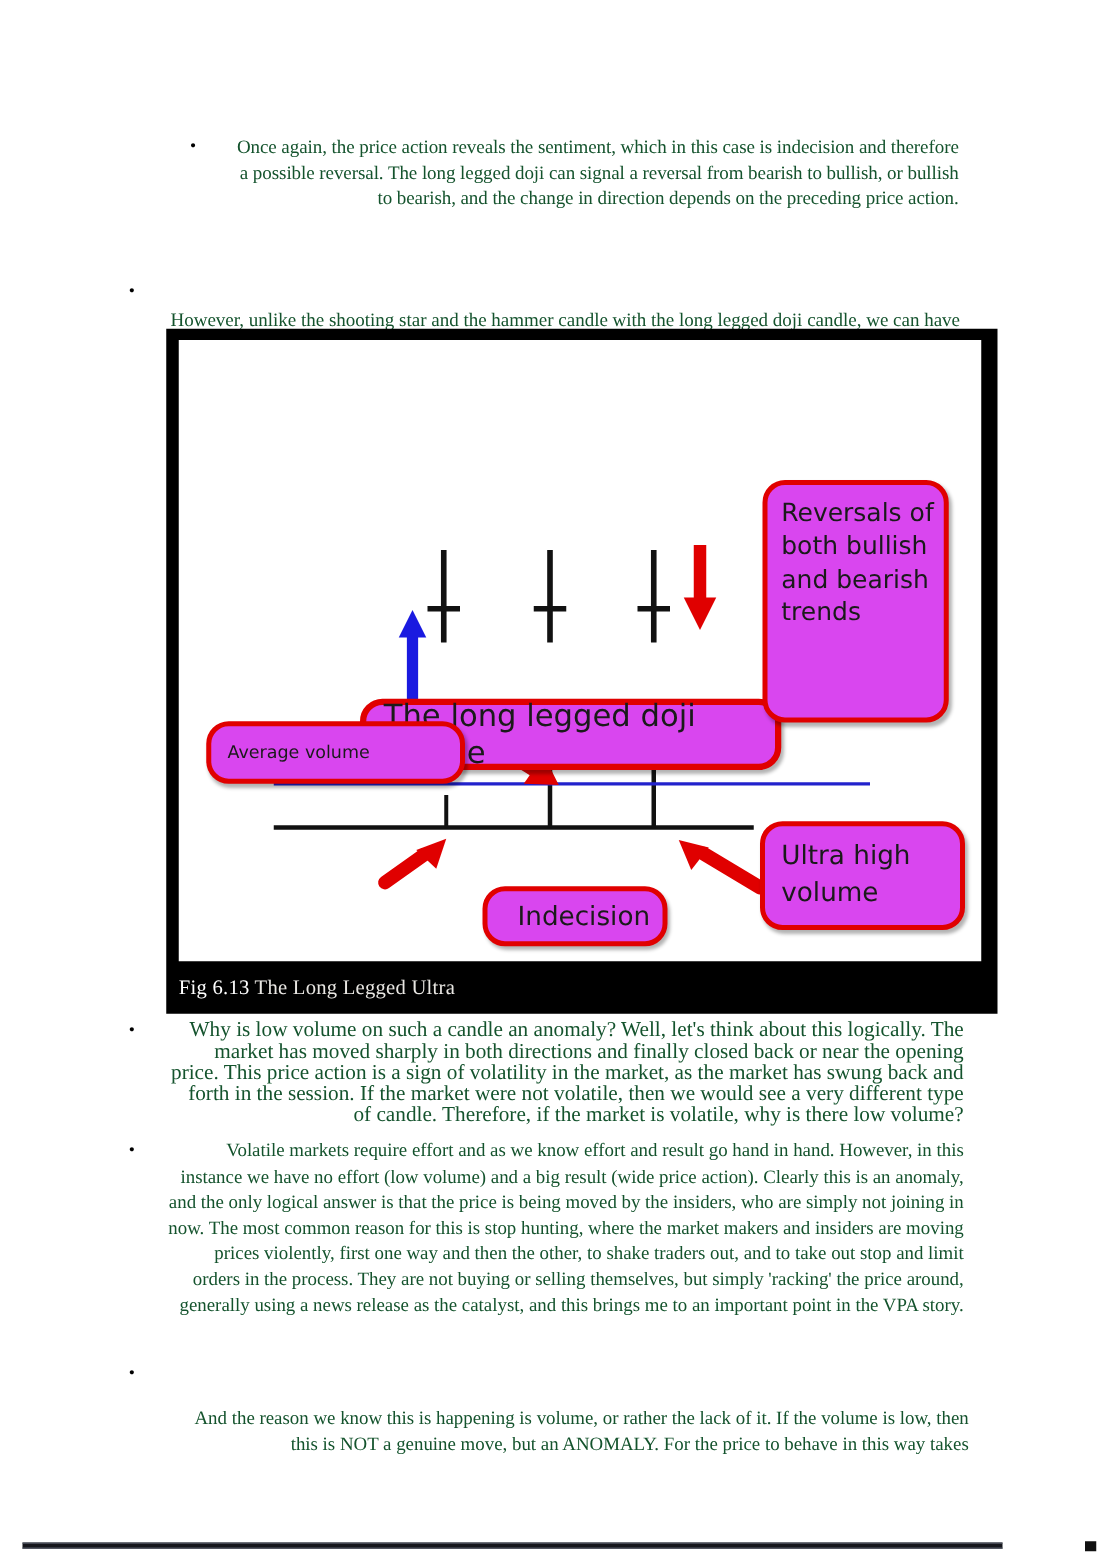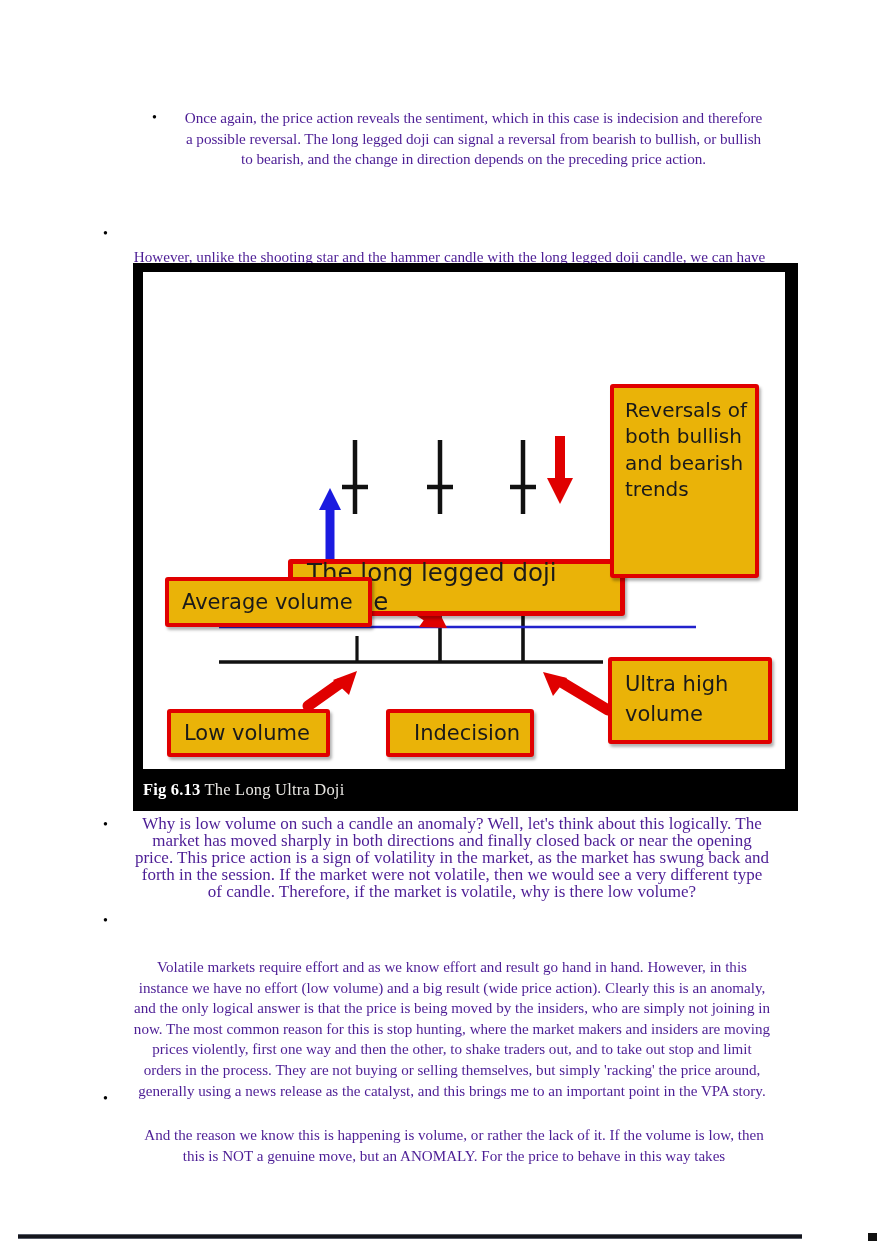--- a/index.html
+++ b/index.html
@@ -23,23 +23,23 @@
     align-items: flex-start;
   }
   .bullet-mark {
     flex: 0 0 auto;
     color: #000;
     font-family: "Liberation Serif", serif;
     line-height: 1;
   }
   .bullet-text {
     flex: 1 1 auto;
-    color: #4c1d95;
+    color: #14532d;
     font-family: "Liberation Serif", serif;
-    text-align: center;
+    text-align: right;
   }
 
   
   #nested-bullet {
     left: 152px;
     top: 108px;
     width: 615px;
   }
   #nested-bullet .bullet-mark {
     width: 28px;
@@ -77,21 +77,21 @@
   }
   #para-why .bullet-mark { width: 30px; font-size: 14px; padding-top: 3px; }
   #para-why .bullet-text { font-size: 17px; line-height: 17px; }
 
   #para-volatile {
     left: 103px;
     top: 911px;
     width: 668px;
   }
   #para-volatile .bullet-mark { width: 30px; font-size: 14px; padding-top: 3px; }
-  #para-volatile .bullet-text { font-size: 15.1px; line-height: 20.6px; margin-top: 46px; }
+  #para-volatile .bullet-text { font-size: 15.1px; line-height: 20.6px; }
 
   #para-reason {
     left: 103px;
     top: 1089px;
     width: 672px;
   }
   #para-reason .bullet-mark { width: 30px; font-size: 14px; padding-top: 3px; }
   #para-reason .bullet-text { font-size: 15.1px; line-height: 20.6px; margin-top: 36px; }
 
   
@@ -119,30 +119,30 @@
     width: 640px;
     height: 30px;
     color: #e8e6e2;
     font-family: "Liberation Serif", serif;
     font-size: 16.5px;
     line-height: 30px;
     white-space: nowrap;
     letter-spacing: 0.2px;
   }
   #figure-caption .fig-num {
-    font-weight: bold;
+    font-weight: normal;
     color: #ffffff;
   }
 
   
   .callout {
     position: absolute;
-    background: #eab308;
+    background: #d946ef;
     border: 4.5px solid #e00000;
-    border-radius: 3px;
+    border-radius: 18px;
     color: #1a1a1a;
     font-family: "DejaVu Sans", sans-serif;
     display: flex;
     align-items: center;
     justify-content: center;
     box-shadow: 2px 3px 3px rgba(0,0,0,0.30);
     line-height: 1.18;
   }
   .callout span { display: block; width: 100%; }
 
@@ -164,21 +164,21 @@
     padding-left: 11px;
     align-items: flex-start;
     padding-top: 9px;
     line-height: 1.32;
   }
   #callout-average {
     left: 22px;
     top: 305px;
     width: 207px;
     height: 50px;
-    font-size: 21px;
+    font-size: 14px;
     padding-left: 13px;
   }
   #callout-ultra {
     left: 465px;
     top: 385px;
     width: 164px;
     height: 87px;
     font-size: 21px;
     padding-left: 13px;
     align-items: flex-start;
@@ -299,31 +299,28 @@
     </div>
 
     <div class="callout" id="callout-average">
       <span>Average volume</span>
     </div>
 
     <div class="callout" id="callout-ultra">
       <span>Ultra high volume</span>
     </div>
 
-    <div class="callout" id="callout-low">
-      <span>Low volume</span>
-    </div>
 
     <div class="callout" id="callout-indecision">
       <span>Indecision</span>
     </div>
 
   </div>
 
-  <div id="figure-caption"><span class="fig-num">Fig 6.13</span><span> The Long Ultra Doji</span></div>
+  <div id="figure-caption"><span class="fig-num">Fig 6.13</span><span> The Long Legged Ultra</span></div>
 </div>
 
 <div class="bullet-row" id="para-why">
   <div class="bullet-mark">•</div>
   <div class="bullet-text">Why is low volume on such a candle an anomaly? Well, let's think about this logically. The market has moved sharply in both directions and finally closed back or near the opening price. This price action is a sign of volatility in the market, as the market has swung back and forth in the session. If the market were not volatile, then we would see a very different type of candle. Therefore, if the market is volatile, why is there low volume?</div>
 </div>
 
 <div class="bullet-row" id="para-volatile">
   <div class="bullet-mark">•</div>
   <div class="bullet-text">Volatile markets require effort and as we know effort and result go hand in hand. However, in this instance we have no effort (low volume) and a big result (wide price action). Clearly this is an anomaly, and the only logical answer is that the price is being moved by the insiders, who are simply not joining in now. The most common reason for this is stop hunting, where the market makers and insiders are moving prices violently, first one way and then the other, to shake traders out, and to take out stop and limit orders in the process. They are not buying or selling themselves, but simply 'racking' the price around, generally using a news release as the catalyst, and this brings me to an important point in the VPA story.</div>

